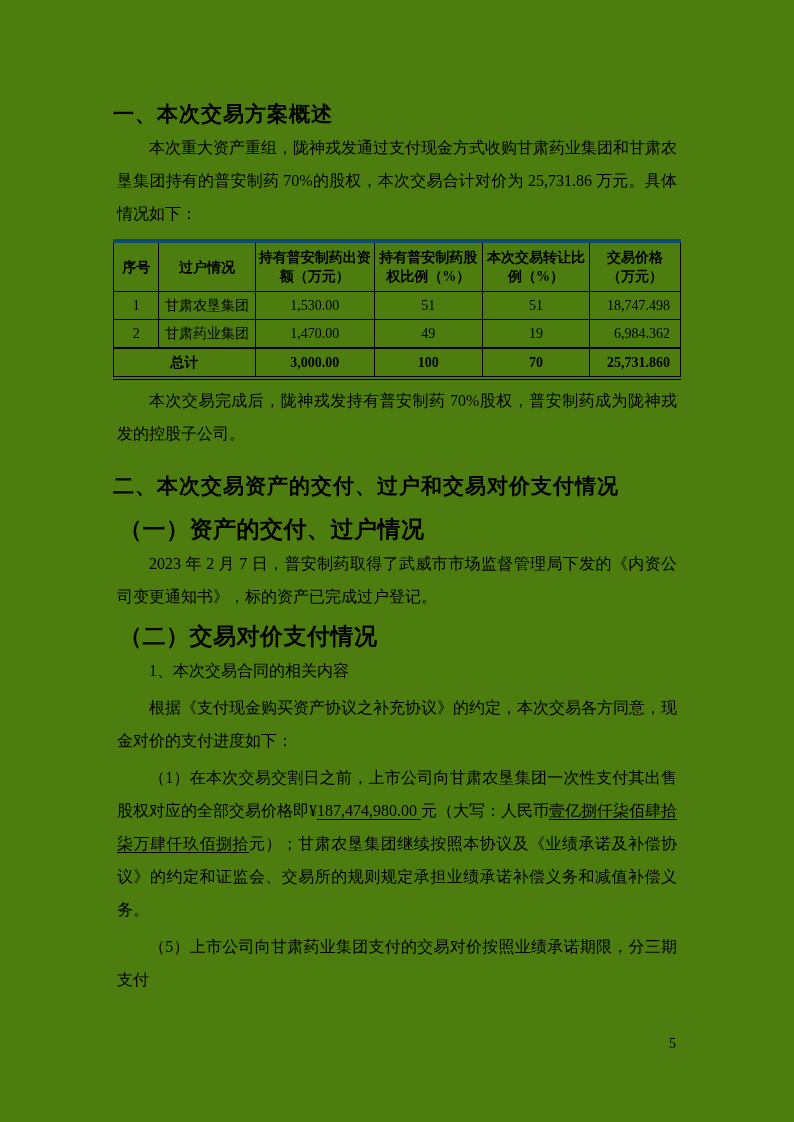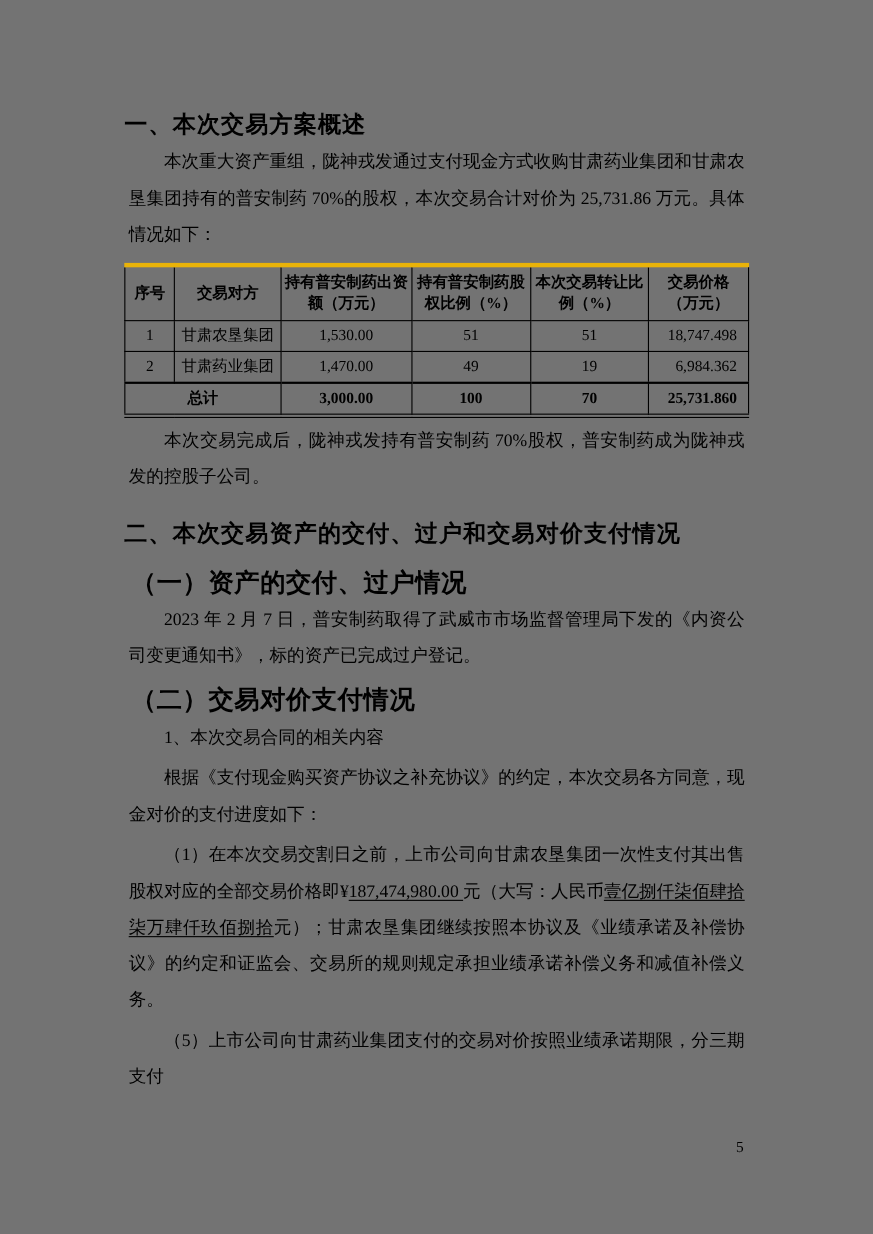--- a/index.html
+++ b/index.html
@@ -1,21 +1,21 @@
 <!DOCTYPE html>
 <html lang="zh"><head>
 <meta charset="utf-8">
 <style>
   html, body { margin: 0; padding: 0; background: #e8e8e8; }
   .page {
     position: relative;
     width: 794px;
     height: 1122px;
     margin: 0 auto;
-    background: #737373;
+    background: #4d7c0f;
     overflow: hidden;
     color: #000;
     font-family: "Liberation Serif", "DejaVu Serif", serif;
   }
   .content {
     box-sizing: border-box;
     padding: 100px 113px 0 113px;
   }
   .h-main {
     font-family: "Liberation Sans", "DejaVu Sans", sans-serif;
@@ -46,21 +46,21 @@
   }
   .mt-para   { margin-top: 12px; }
   .mt-tight  { margin-top: 2px; }
   .mt-small  { margin-top: 8px; }
   .u { text-decoration: underline; text-underline-offset: 3px; }
   table.deal {
     width: 100%;
     border-collapse: collapse;
     margin-top: 9px;
     font-size: 14px;
-    border-top: 4px solid #eab308;
+    border-top: 4px solid #0c4a6e;
     border-bottom: 4px double #000;
   }
   table.deal th, table.deal td {
     border: 1.5px solid #000;
     text-align: center;
     vertical-align: middle;
     font-weight: normal;
   }
   table.deal th {
     font-weight: bold;
@@ -97,21 +97,21 @@
         <col style="width:8%">
           <col style="width:17%">
           <col style="width:21%">
         <col style="width:19%">
           <col style="width:19%">
           <col style="width:16%">
       </colgroup>
       <thead>
         <tr>
           <th>序号</th>
-          <th>交易对方</th>
+          <th>过户情况</th>
           <th>持有普安制药出资额（万元）</th>
           <th>持有普安制药股权比例（%）</th>
           <th>本次交易转让比例（%）</th>
           <th>交易价格（万元）</th>
         </tr>
       </thead>
       <tbody>
         <tr>
           <td>1</td>
           <td>甘肃农垦集团</td>

